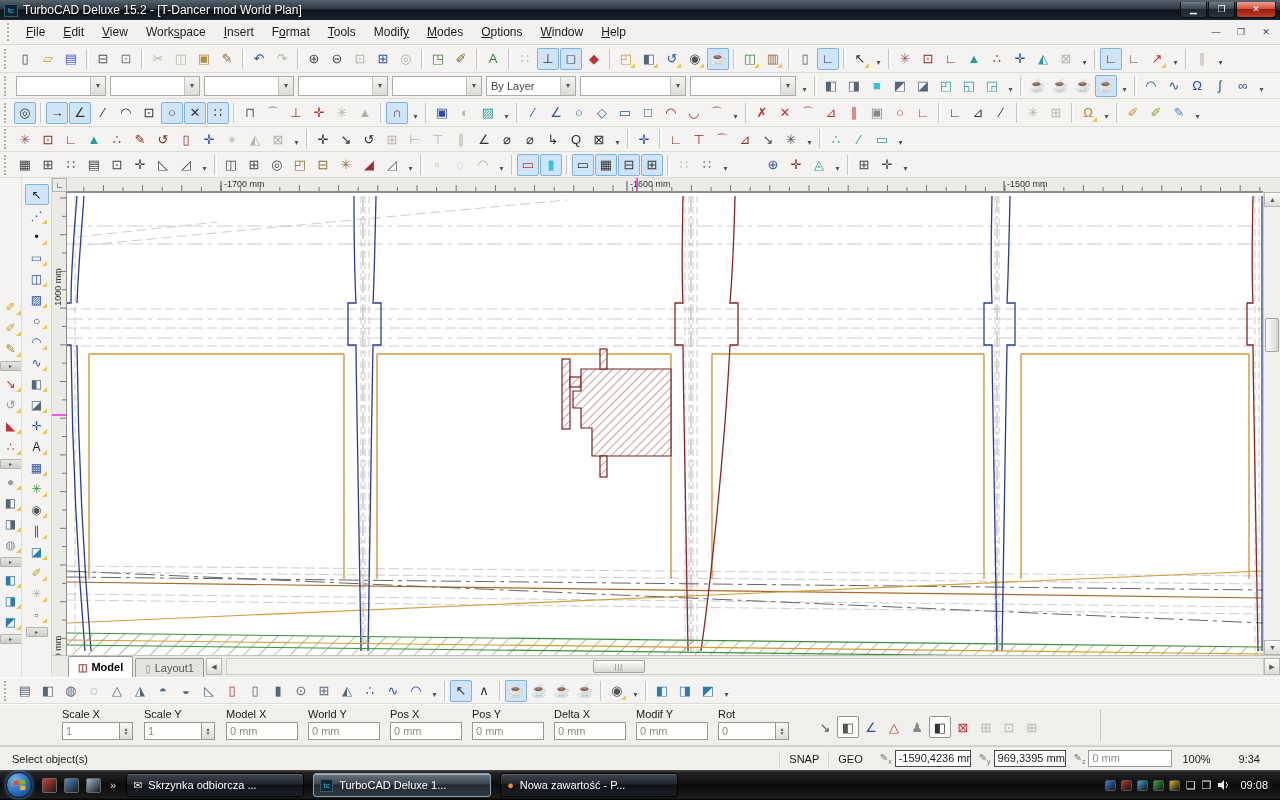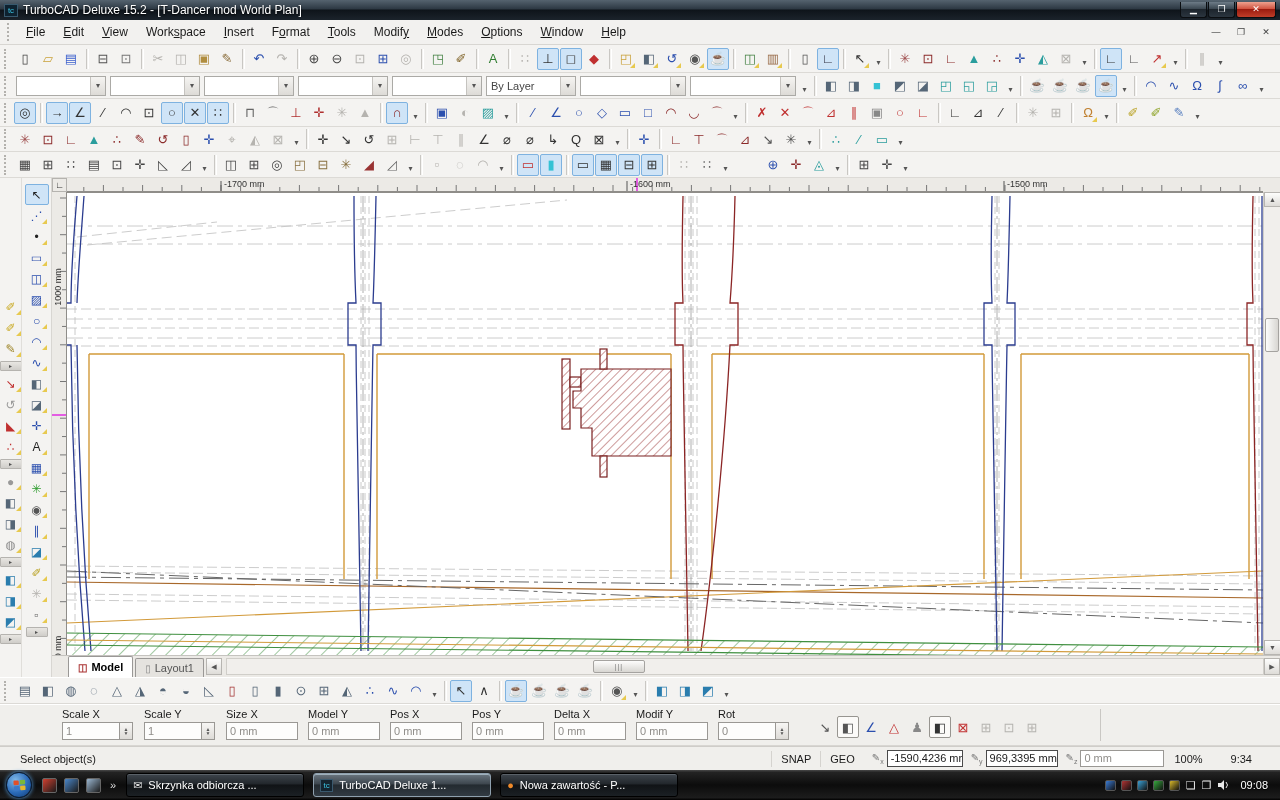--- a/index.html
+++ b/index.html
@@ -73,21 +73,21 @@
   .inspector{height:42px;background:#f0efec;border-top:1px solid #fff;border-bottom:1px solid #d8d6d2;display:flex;align-items:flex-start;padding:3px 0 0 62px;position:relative}
   .fblock{width:82px;flex:0 0 auto}
   .flabel{font-size:11px;color:#1a1a1a;margin-bottom:2px}
   .frow{display:flex;align-items:center}
   .finput{height:18px;border:1px solid #9a9894;background:#fdfdfc;color:#8f8d89;font-size:11px;padding:2px 0 0 3px;overflow:hidden;white-space:nowrap}
   .fspin{width:13px;height:18px;border:1px solid #9a9894;border-left:none;background:linear-gradient(#f7f6f4,#dddbd7);display:flex;flex-direction:column;align-items:center;justify-content:center;font-size:5px;color:#555;line-height:4px}
   #inspicons{display:flex;align-items:center;margin-left:14px;margin-top:8px}
   .isep{position:absolute;left:1100px;top:4px;bottom:4px;width:1px;background:#c9c7c3}
 
   
-  .statusbar{height:24px;background:#f0efec;border-top:1px solid #cfcdc9;display:flex;align-items:center;font-size:11px;color:#1a1a1a;padding:0 20px}
+  .statusbar{height:24px;background:#f0efec;border-top:1px solid #cfcdc9;display:flex;align-items:center;font-size:11px;color:#1a1a1a;padding:0 12px}
   .smsg{flex:1}
   .sseg{padding:0 9px;border-left:1px solid #d5d3cf;height:16px;line-height:16px}
   .cic{font-size:10px;color:#777;margin:0 3px 0 8px}
   .cic sub{font-size:7px}
   .cbox{height:17px;border:1px solid #4a4a4a;background:#fff;color:#1a1a1a;padding:1px 2px 0 3px;overflow:hidden;white-space:nowrap}
   .cbox.z{border-color:#9a9894;color:#8f8d89}
   .szoom{padding:0 10px}
   .stime{padding:0 8px 0 18px}
 
   
@@ -1238,27 +1238,27 @@
           </div>
         </div>
         <div class="fblock">
           <div class="flabel">Scale Y</div>
           <div class="frow">
             <div class="finput" style="width: 58px;">1</div>
             <div class="fspin">▲<br>▼</div>
           </div>
         </div>
         <div class="fblock">
-          <div class="flabel">Size X</div>
+          <div class="flabel">Model X</div>
           <div class="frow">
             <div class="finput" style="width: 72px;">0 mm</div>
           </div>
         </div>
         <div class="fblock">
-          <div class="flabel">Model Y</div>
+          <div class="flabel">World Y</div>
           <div class="frow">
             <div class="finput" style="width: 72px;">0 mm</div>
           </div>
         </div>
         <div class="fblock">
           <div class="flabel">Pos X</div>
           <div class="frow">
             <div class="finput" style="width: 72px;">0 mm</div>
           </div>
         </div>

